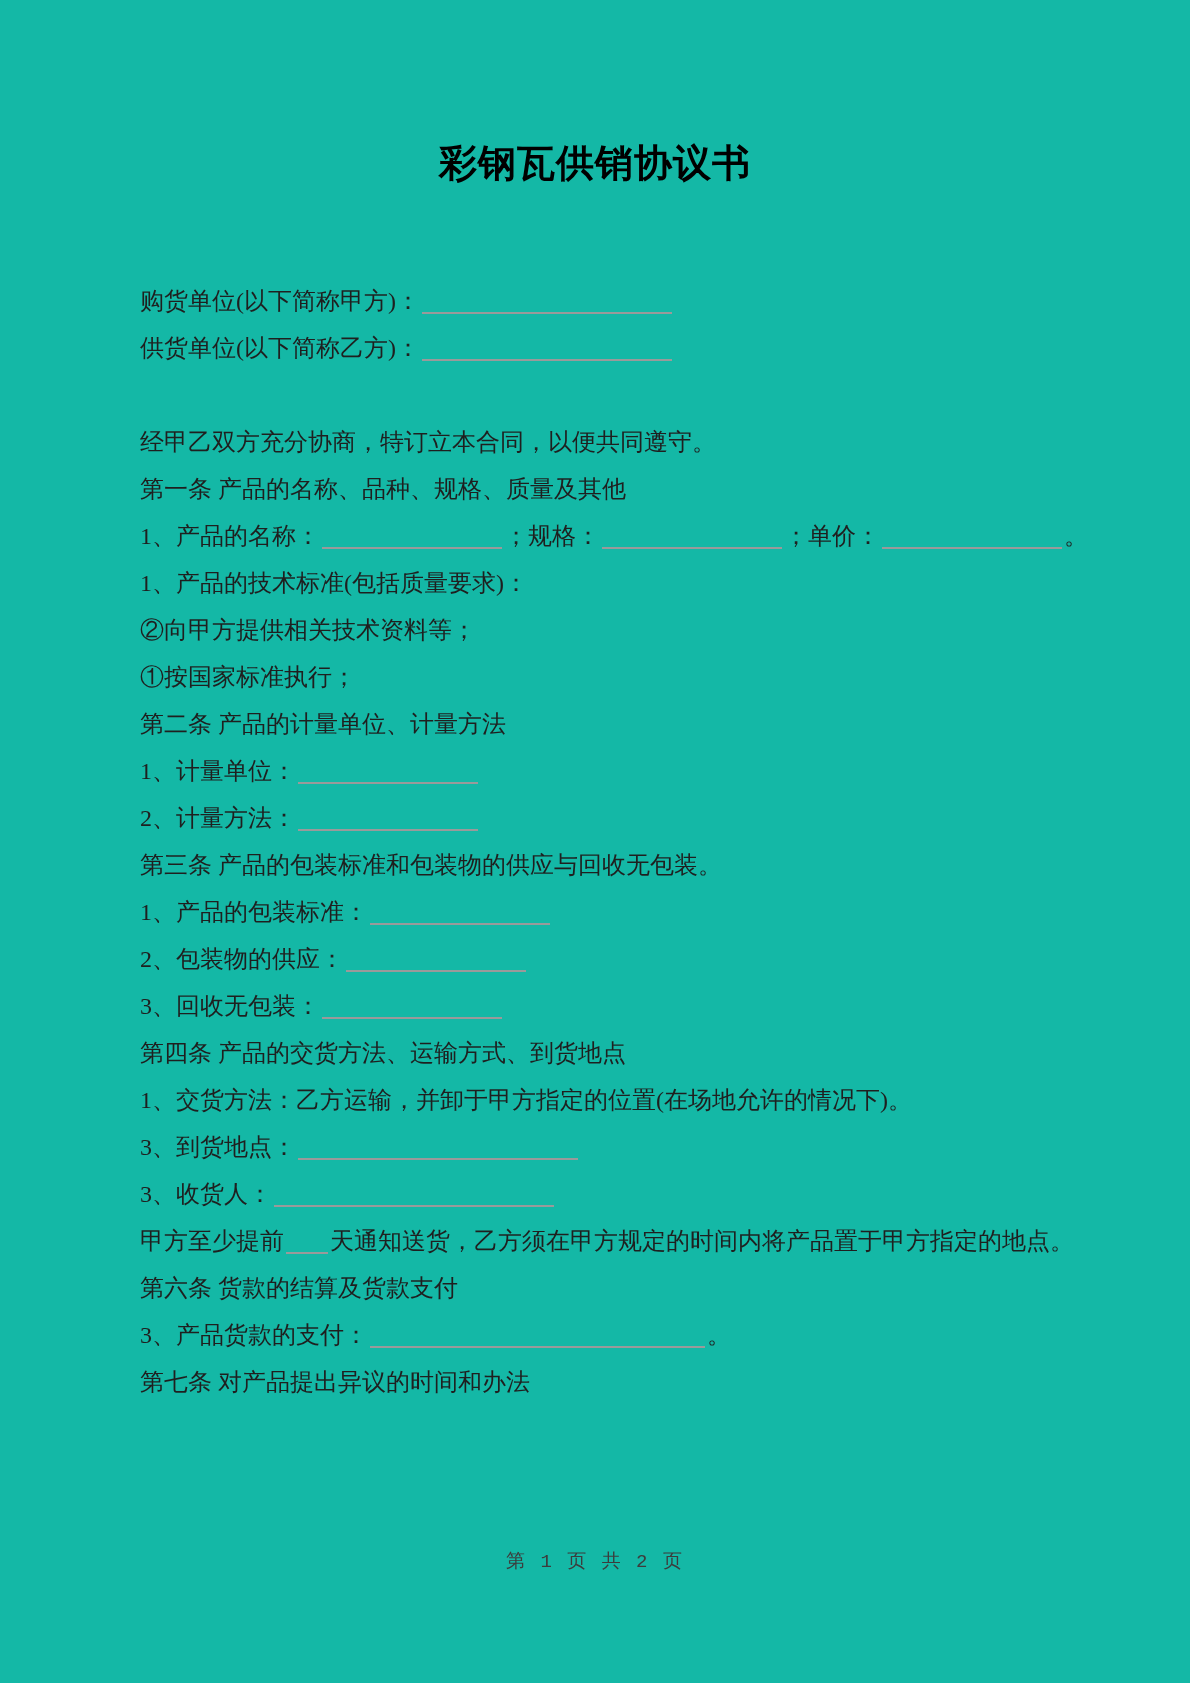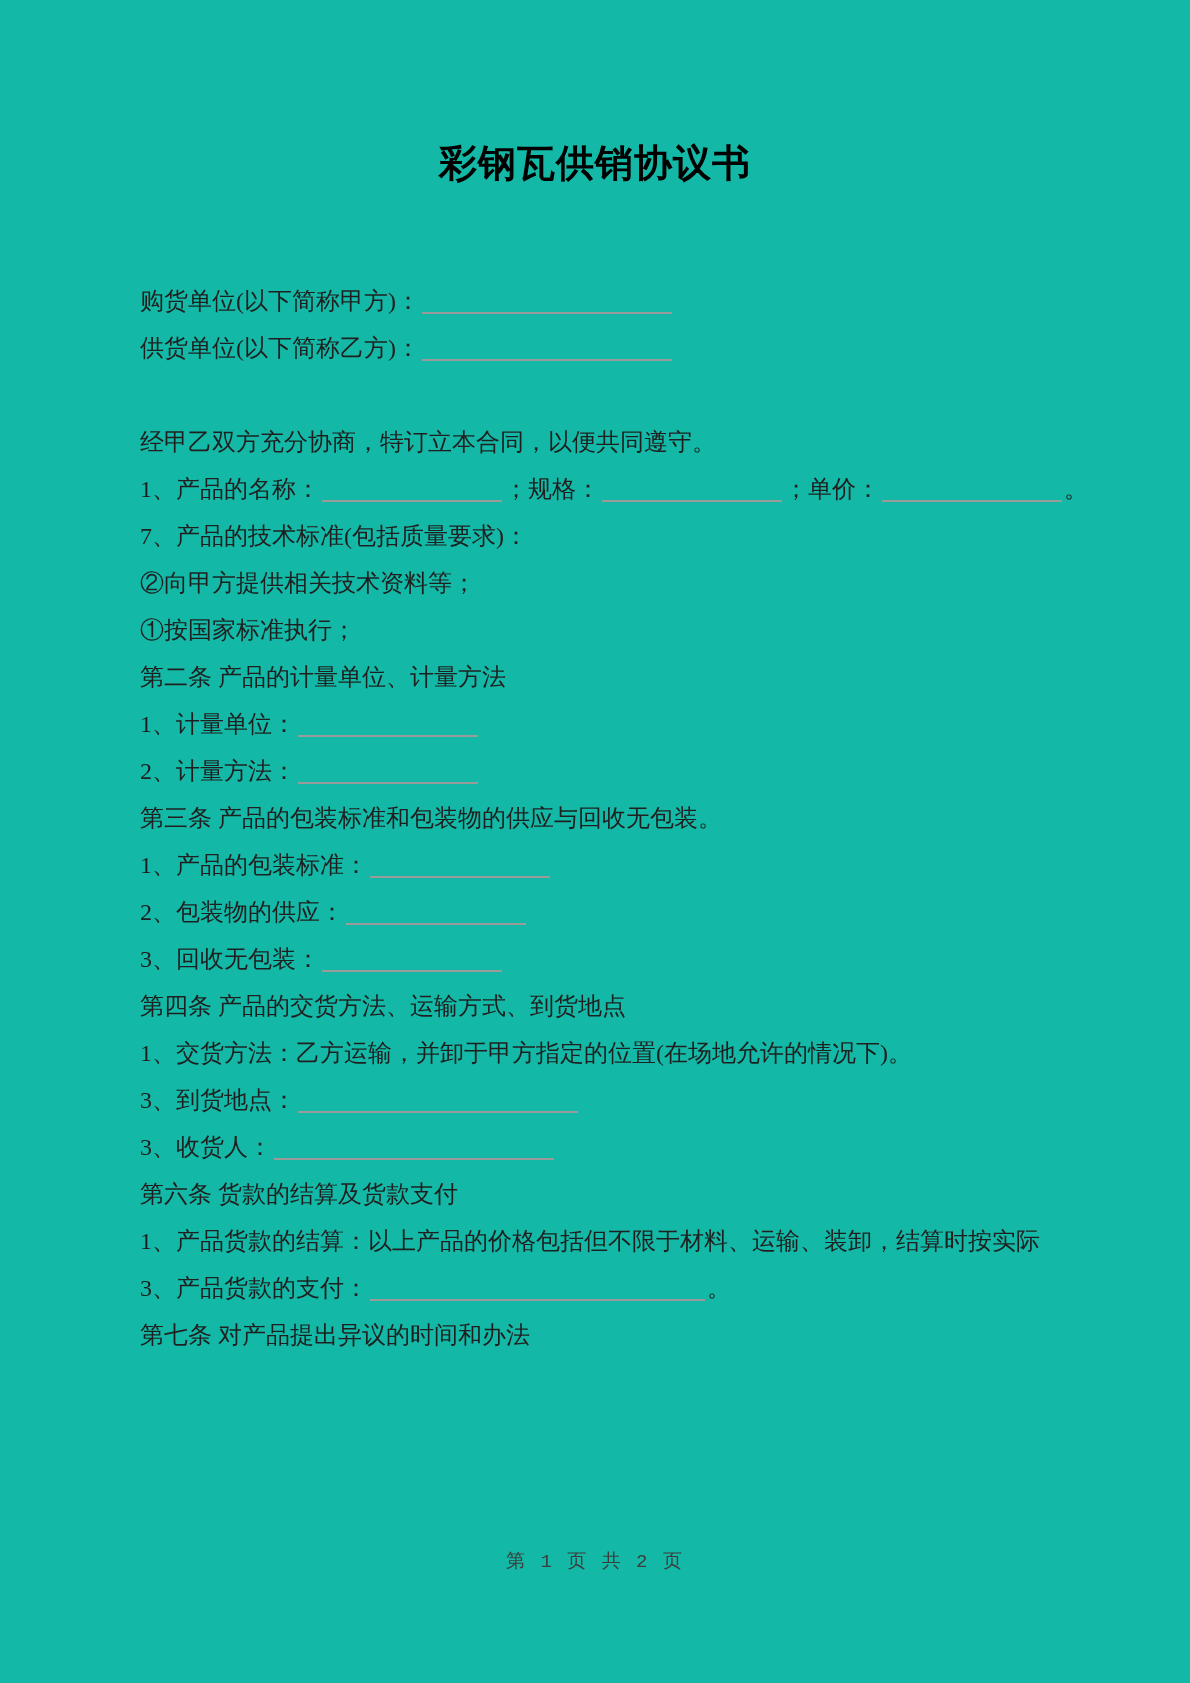--- a/index.html
+++ b/index.html
@@ -69,24 +69,25 @@
   <div class="content">
 
     <div class="row"><span>购货单位(以下简称甲方)：</span><span class="blank w250"></span></div>
 
     <div class="row"><span>供货单位(以下简称乙方)：</span><span class="blank w250"></span></div>
 
     <div class="row"></div>
 
     <div class="row"><span>经甲乙双方充分协商，特订立本合同，以便共同遵守。</span></div>
 
+    <div class="row"><span>第一条 产品的名称、品种、规格、质量及其他</span></div>
 
     <div class="row"><span>1、产品的名称：</span><span class="blank w180"></span><span>；规格：</span><span class="blank w180"></span><span>；单价：</span><span class="blank w180"></span><span>。</span></div>
 
-    <div class="row"><span>7、产品的技术标准(包括质量要求)：</span></div>
+    <div class="row"><span>1、产品的技术标准(包括质量要求)：</span></div>
 
     <div class="row"><span>②向甲方提供相关技术资料等；</span></div>
 
     <div class="row"><span>①按国家标准执行；</span></div>
 
     <div class="row"><span>第二条 产品的计量单位、计量方法</span></div>
 
     <div class="row"><span>1、计量单位：</span><span class="blank w180"></span></div>
 
     <div class="row"><span>2、计量方法：</span><span class="blank w180"></span></div>
@@ -101,24 +102,24 @@
 
     <div class="row"><span>第四条 产品的交货方法、运输方式、到货地点</span></div>
 
     <div class="row"><span>1、交货方法：乙方运输，并卸于甲方指定的位置(在场地允许的情况下)。</span></div>
 
     <div class="row"><span>3、到货地点：</span><span class="blank w280"></span></div>
 
     <div class="row"><span>3、收货人：</span><span class="blank w280"></span></div>
 
 
+    <div class="row"><span>甲方至少提前</span><span class="blank w42"></span><span>天通知送货，乙方须在甲方规定的时间内将产品置于甲方指定的地点。</span></div>
 
     <div class="row"><span>第六条 货款的结算及货款支付</span></div>
 
-    <div class="row"><span>1、产品货款的结算：以上产品的价格包括但不限于材料、运输、装卸，结算时按实际</span></div>
 
 
     <div class="row"><span>3、产品货款的支付：</span><span class="blank w335"></span><span>。</span></div>
 
     <div class="row"><span>第七条 对产品提出异议的时间和办法</span></div>
 
   </div>
 
   <div class="footer">第 1 页 共 2 页</div>
 

